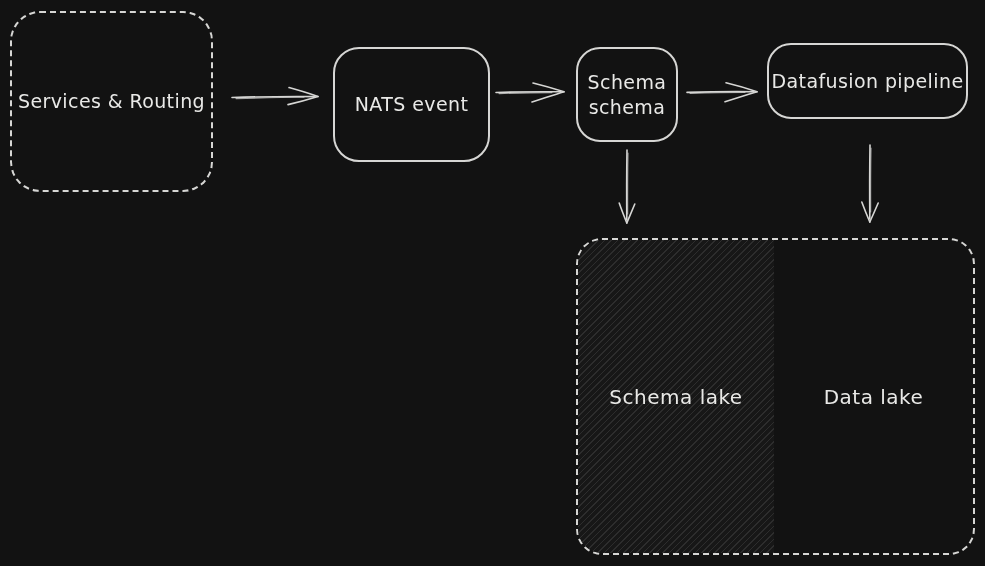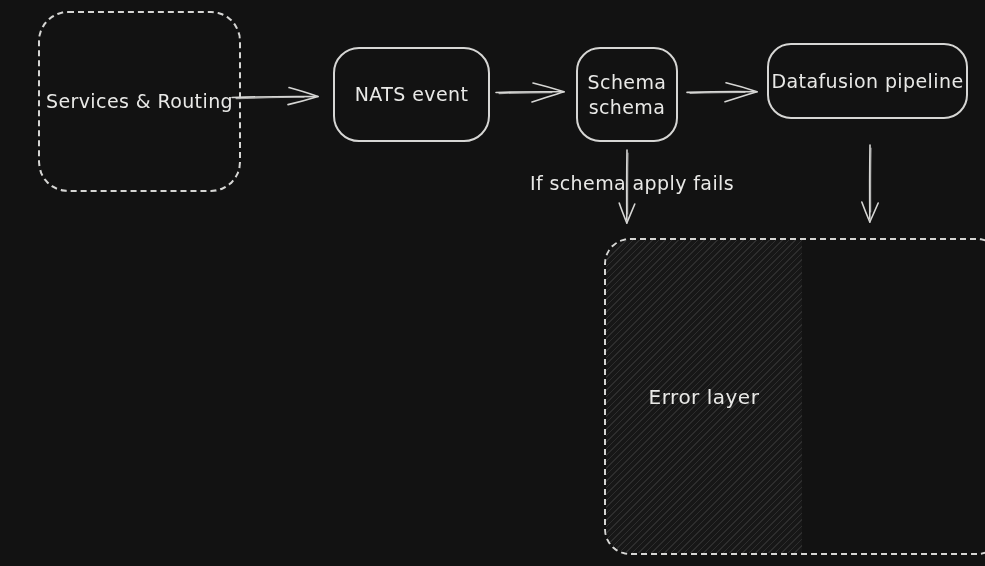--- a/index.html
+++ b/index.html
@@ -29,24 +29,24 @@
   }
   .node .label{
     display:flex;
     flex-direction:column;
     font-size:19px;
     line-height:25px;
     letter-spacing:0.4px;
     color:var(--text);
   }
   .solid{border:2px solid var(--stroke);}
-  .dashed{border:2px dashed var(--stroke);margin-left:28px;}
+  .dashed{border:2px dashed var(--stroke);}
 
   #node-services{left:10px;top:11px;width:203px;height:181px;border-radius:30px;}
-  #node-nats{left:333px;top:47px;width:157px;height:95px;border-radius:26px;}
+  #node-nats{left:333px;top:47px;width:157px;height:115px;border-radius:26px;}
   #node-schema{left:576px;top:47px;width:102px;height:95px;border-radius:24px;}
   #node-datafusion{left:767px;top:43px;width:201px;height:76px;border-radius:24px;}
 
   #node-lake{
     left:576px;top:238px;width:399px;height:317px;border-radius:26px;
     flex-direction:row;align-items:stretch;justify-content:flex-start;
     overflow:hidden;
   }
   .lake-half{
     display:flex;align-items:center;justify-content:center;
@@ -108,25 +108,27 @@
       <span>schema</span>
     </div>
   </div>
 
   <div class="node solid" id="node-datafusion">
     <div class="label">
       <span>Datafusion pipeline</span>
     </div>
   </div>
 
-  <div class="annotation">If schema apply fails</div>
 
   <div class="node dashed" id="node-lake">
     <div class="lake-half" id="lake-error">
-      <span>Error layer</span>
+      <span>Schema lake</span>
+    </div>
+    <div class="lake-half" id="lake-data">
+      <span>Data lake</span>
     </div>
   </div>
 
   <svg class="overlay" viewBox="0 0 985 566" xmlns="http://www.w3.org/2000/svg">
 
     <g>
       <path d="M232,97.5 C262,96.6 292,96.4 315,96.6"></path>
       <path class="thin" d="M236,98.6 C266,97.8 290,97.4 304,97.3"></path>
       <path d="M318,96.5 C309,93.5 298,90 289,87.6"></path>
       <path d="M318,96.5 C308,99.6 297,102.6 288,104.6"></path>

